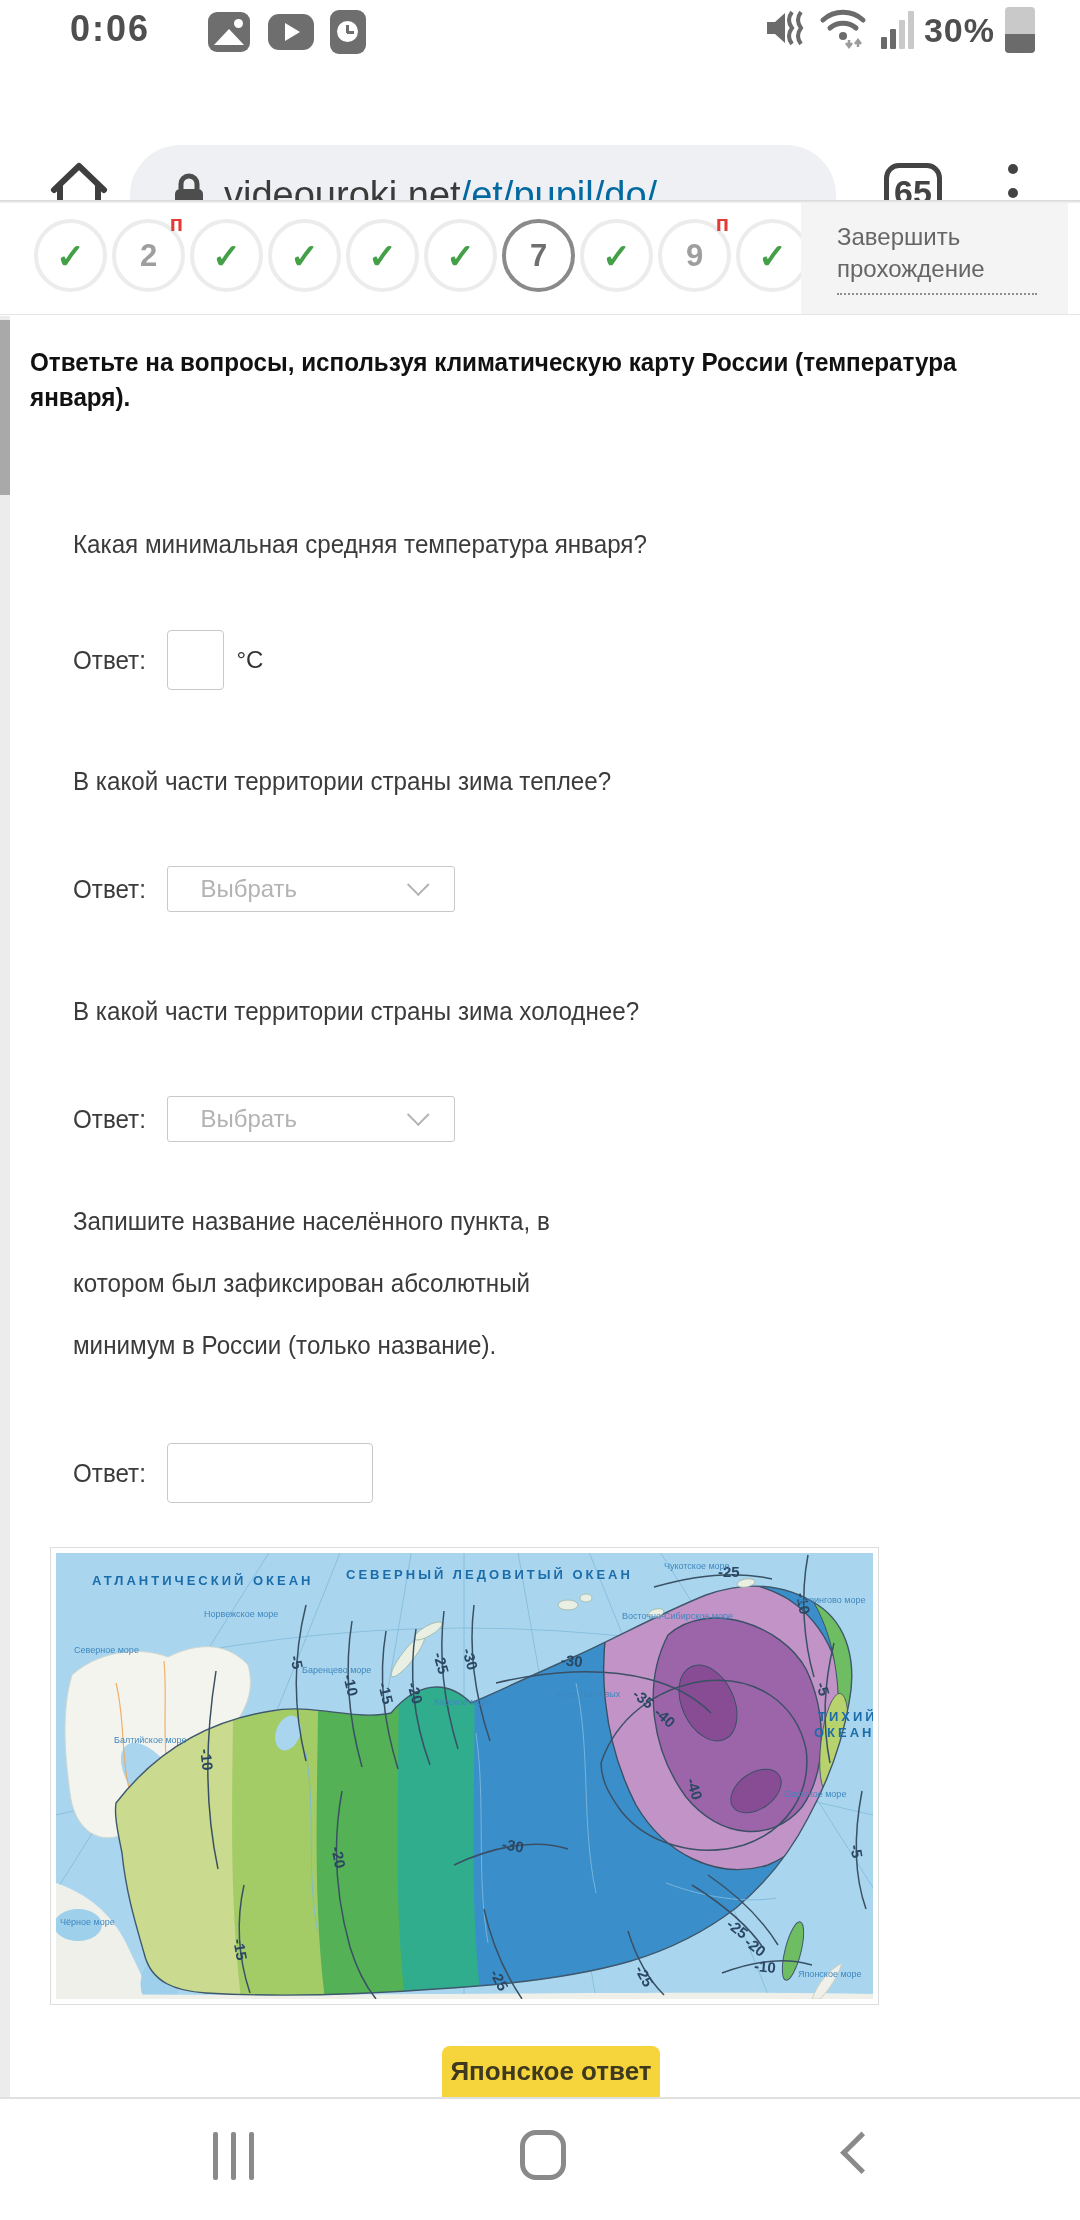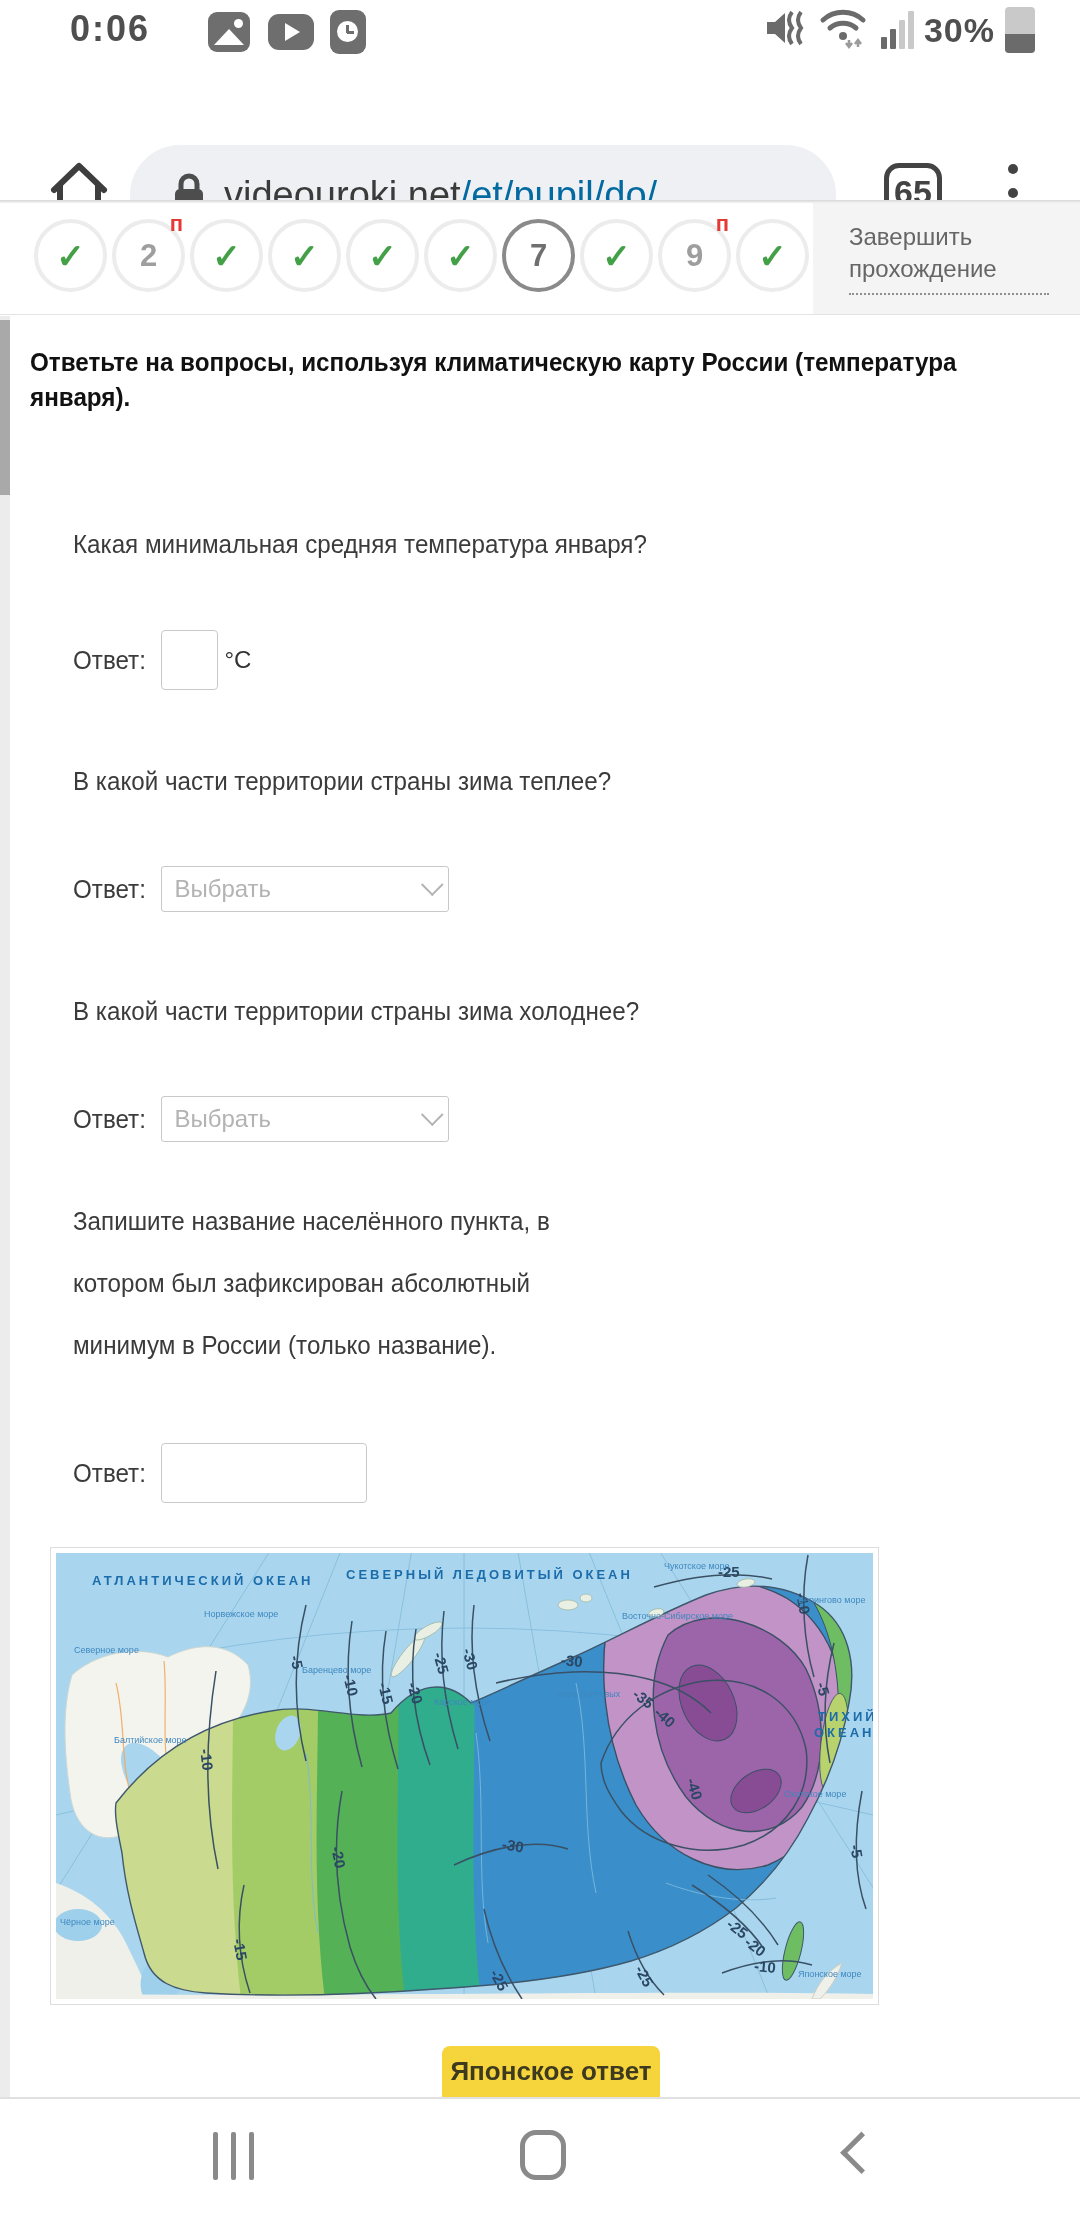--- a/index.html
+++ b/index.html
@@ -45,39 +45,39 @@
   
   .progress { left:0; top:203px; width:1080px; height:112px; background:#fff; border-bottom:1px solid #e4e4e4; overflow:hidden; }
   .steps { position:absolute; left:34px; top:16px; display:flex; gap:5px; }
   .step { width:73px; height:73px; border-radius:50%; border:4px solid #ececec; position:relative;
           display:flex; align-items:center; justify-content:center; background:#fff; flex:none; }
   .step .chk { color:#43a047; font-size:34px; font-weight:bold; }
   .step .num { color:#9e9e9e; font-size:31px; font-weight:bold; }
   .step.current { border-color:#8a8a8a; }
   .step.current .num { color:#6f6f6f; }
   .step .flag { position:absolute; top:-12px; right:-2px; color:#e53935; font-size:22px; font-weight:bold; }
-  .finish-block { position:absolute; right:0; top:0; width:267px; height:112px; background:#f4f4f4; }
+  .finish-block { position:absolute; right:12px; top:0; width:267px; height:112px; background:#f4f4f4; }
   .finish-link { position:absolute; left:36px; top:18px; width:200px; font-size:24px; line-height:32px; color:#666;
                  border-bottom:2px dotted #8f8f8f; padding-bottom:8px; cursor:pointer; }
 
   
   .scroll-track { left:0; top:316px; width:10px; height:1781px; background:#ececec; }
   .scroll-thumb { left:0; top:320px; width:10px; height:175px; background:#a9a9a9; }
 
   
   .quiz-title { left:30px; top:345px; width:990px; font-size:25px; font-weight:bold; color:#111;
                 line-height:35px; transform:scaleX(0.97); transform-origin:left top; }
   .q-text { left:73px; width:900px; font-size:26px; color:#3b3b3b; line-height:62px;
             white-space:pre-line; transform:scaleX(0.93); transform-origin:left top; }
   .ans-label { font-size:26px; color:#3b3b3b; transform:scaleX(0.93); transform-origin:left center; }
-  .ans-row { display:flex; align-items:center; }
+  .ans-row { display:flex; align-items:center;gap:6px; }
   .inp { border:1px solid #c9c9c9; border-radius:4px; background:#fff; font-size:24px; color:#333; padding:0 8px; }
   .unit { font-size:24px; color:#333; margin-left:6px; }
   .select { border:1px solid #c9c9c9; border-radius:3px; background:#fff; display:flex; align-items:center;
-            justify-content:space-between; padding:0 12px; cursor:pointer; }
+            justify-content:space-between; padding:0 32px; cursor:pointer; }
   .select .ph { color:#b3b3b3; font-size:24px; }
   .select .chev { width:16px; height:16px; border-right:2px solid #b3b3b3; border-bottom:2px solid #b3b3b3;
                   transform:rotate(45deg) translateY(-6px); }
 
   
   .map-frame { left:50px; top:1547px; width:829px; height:458px; background:#fff; border:1px solid #ddd; padding:5px; }
 
   
   .submit-btn { left:442px; top:2046px; width:218px; height:51px; background:#f6d43c; border:none;
                 border-radius:8px 8px 0 0; font-size:26px; font-weight:bold; color:#3d3a20; cursor:pointer;

